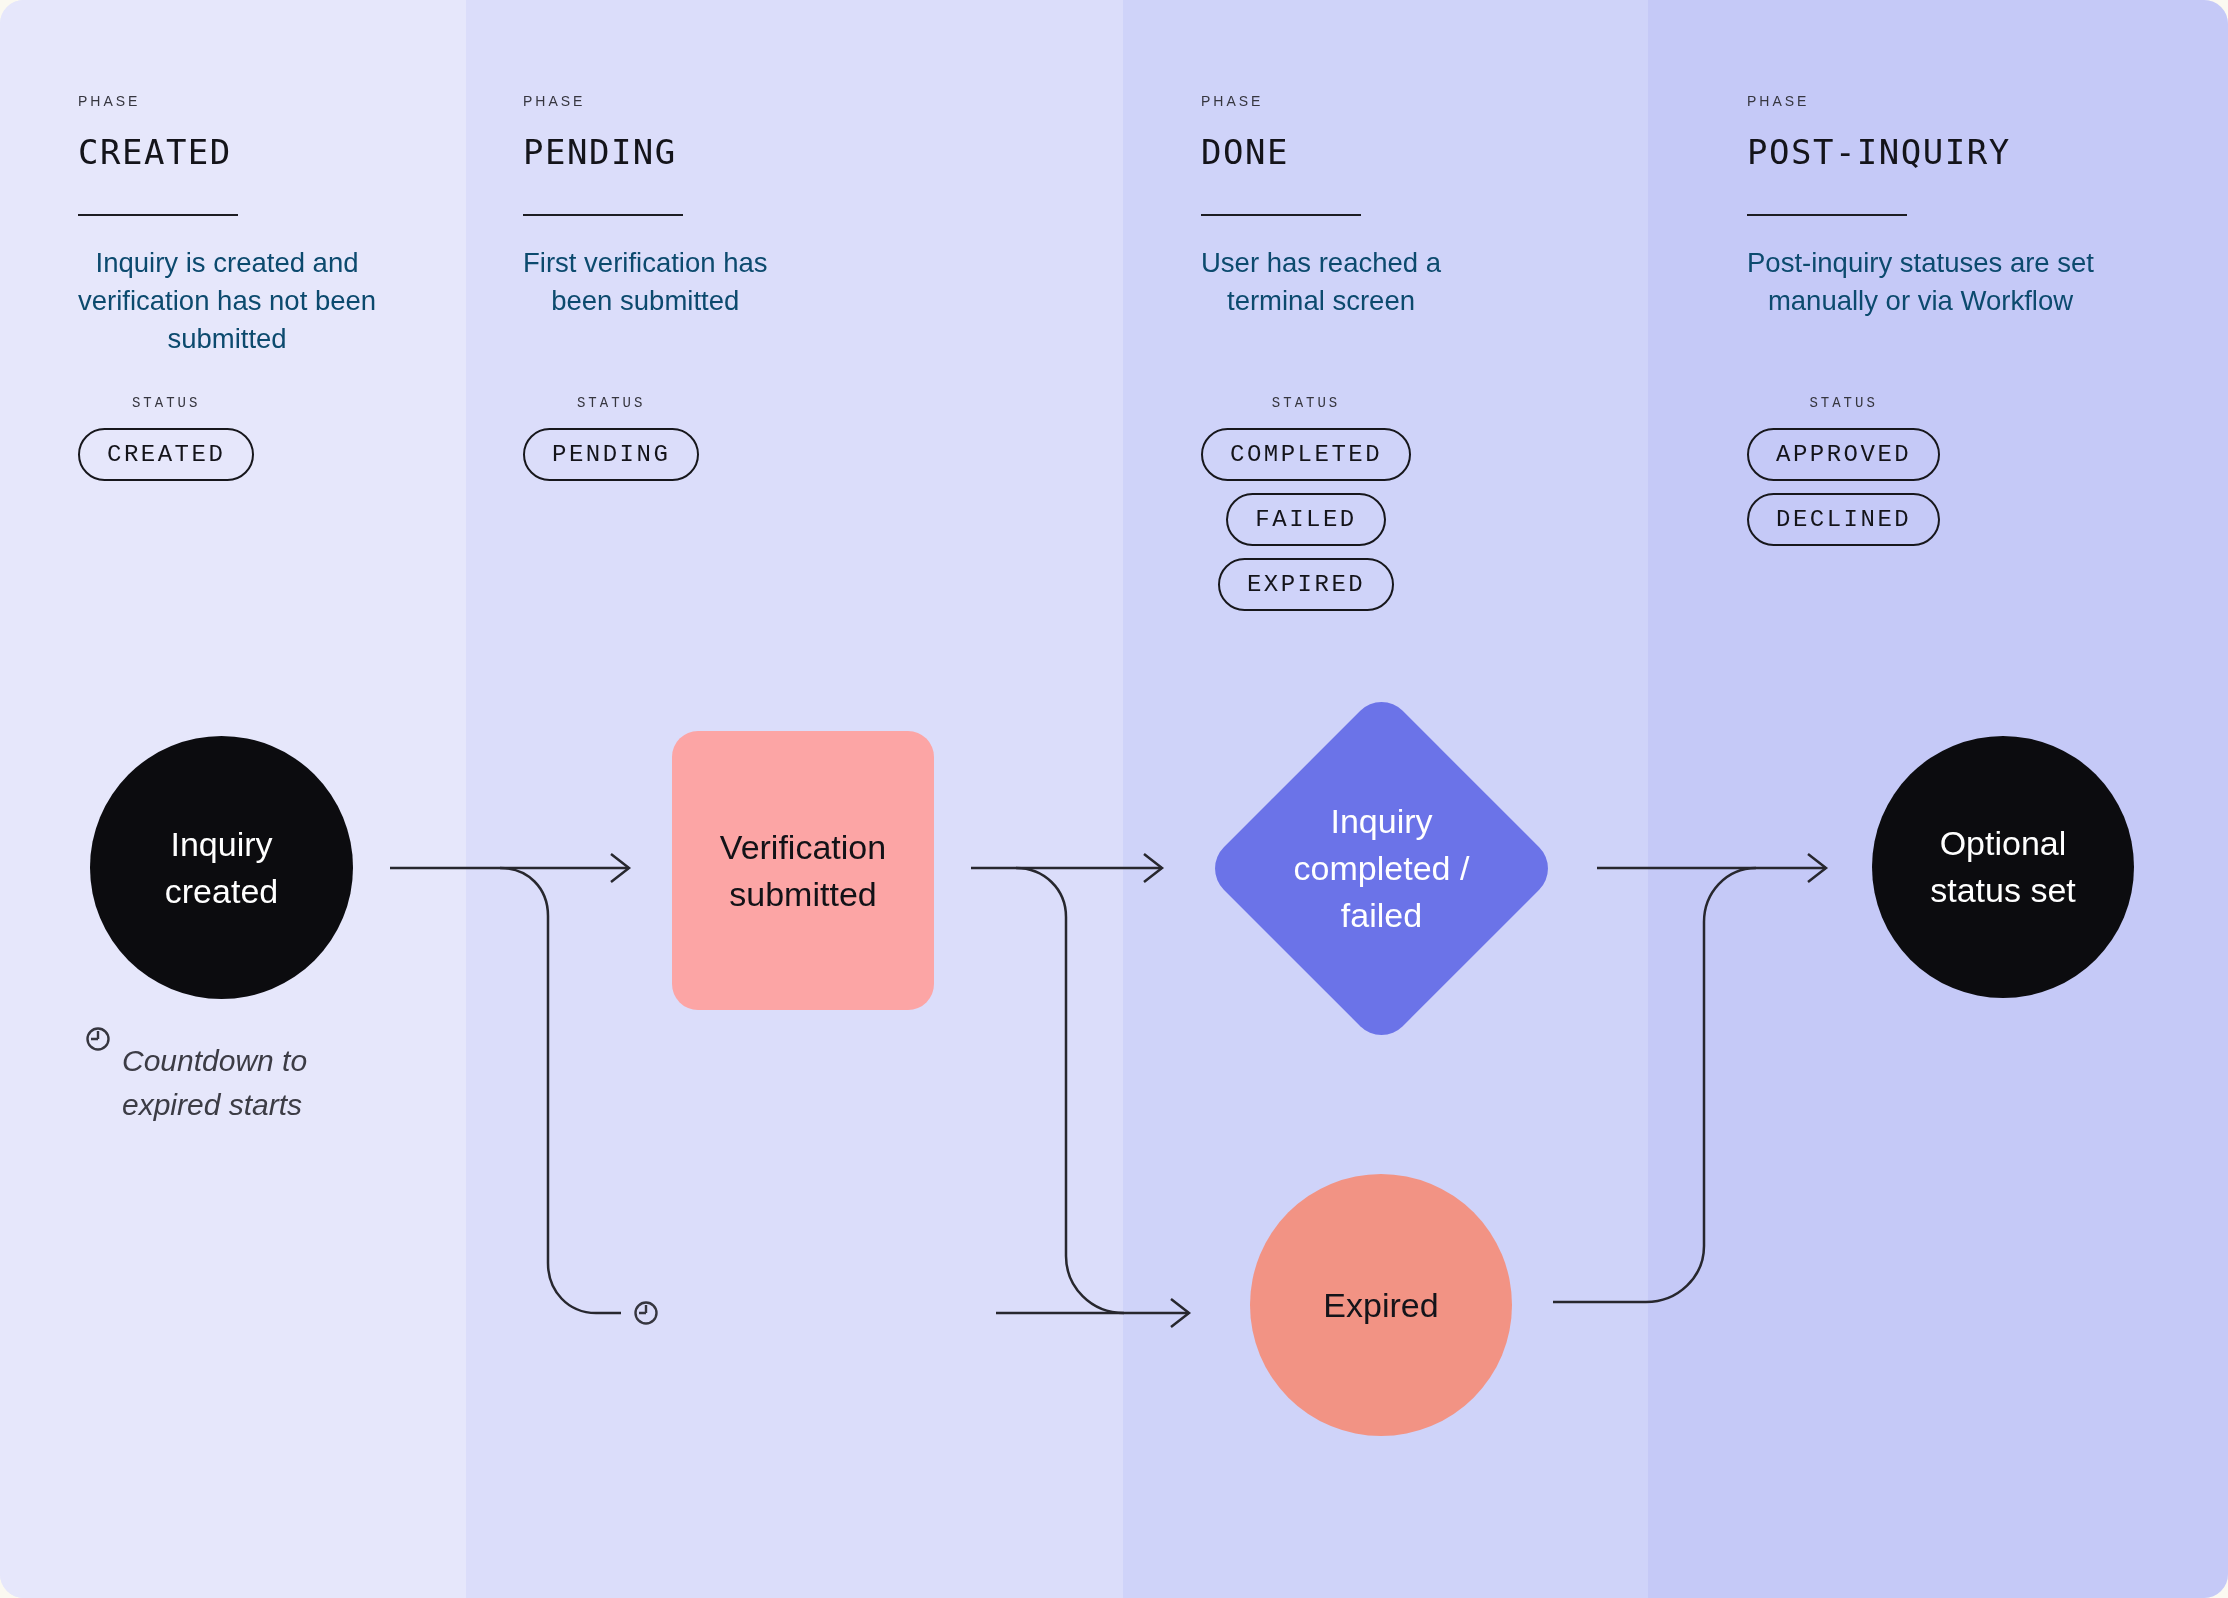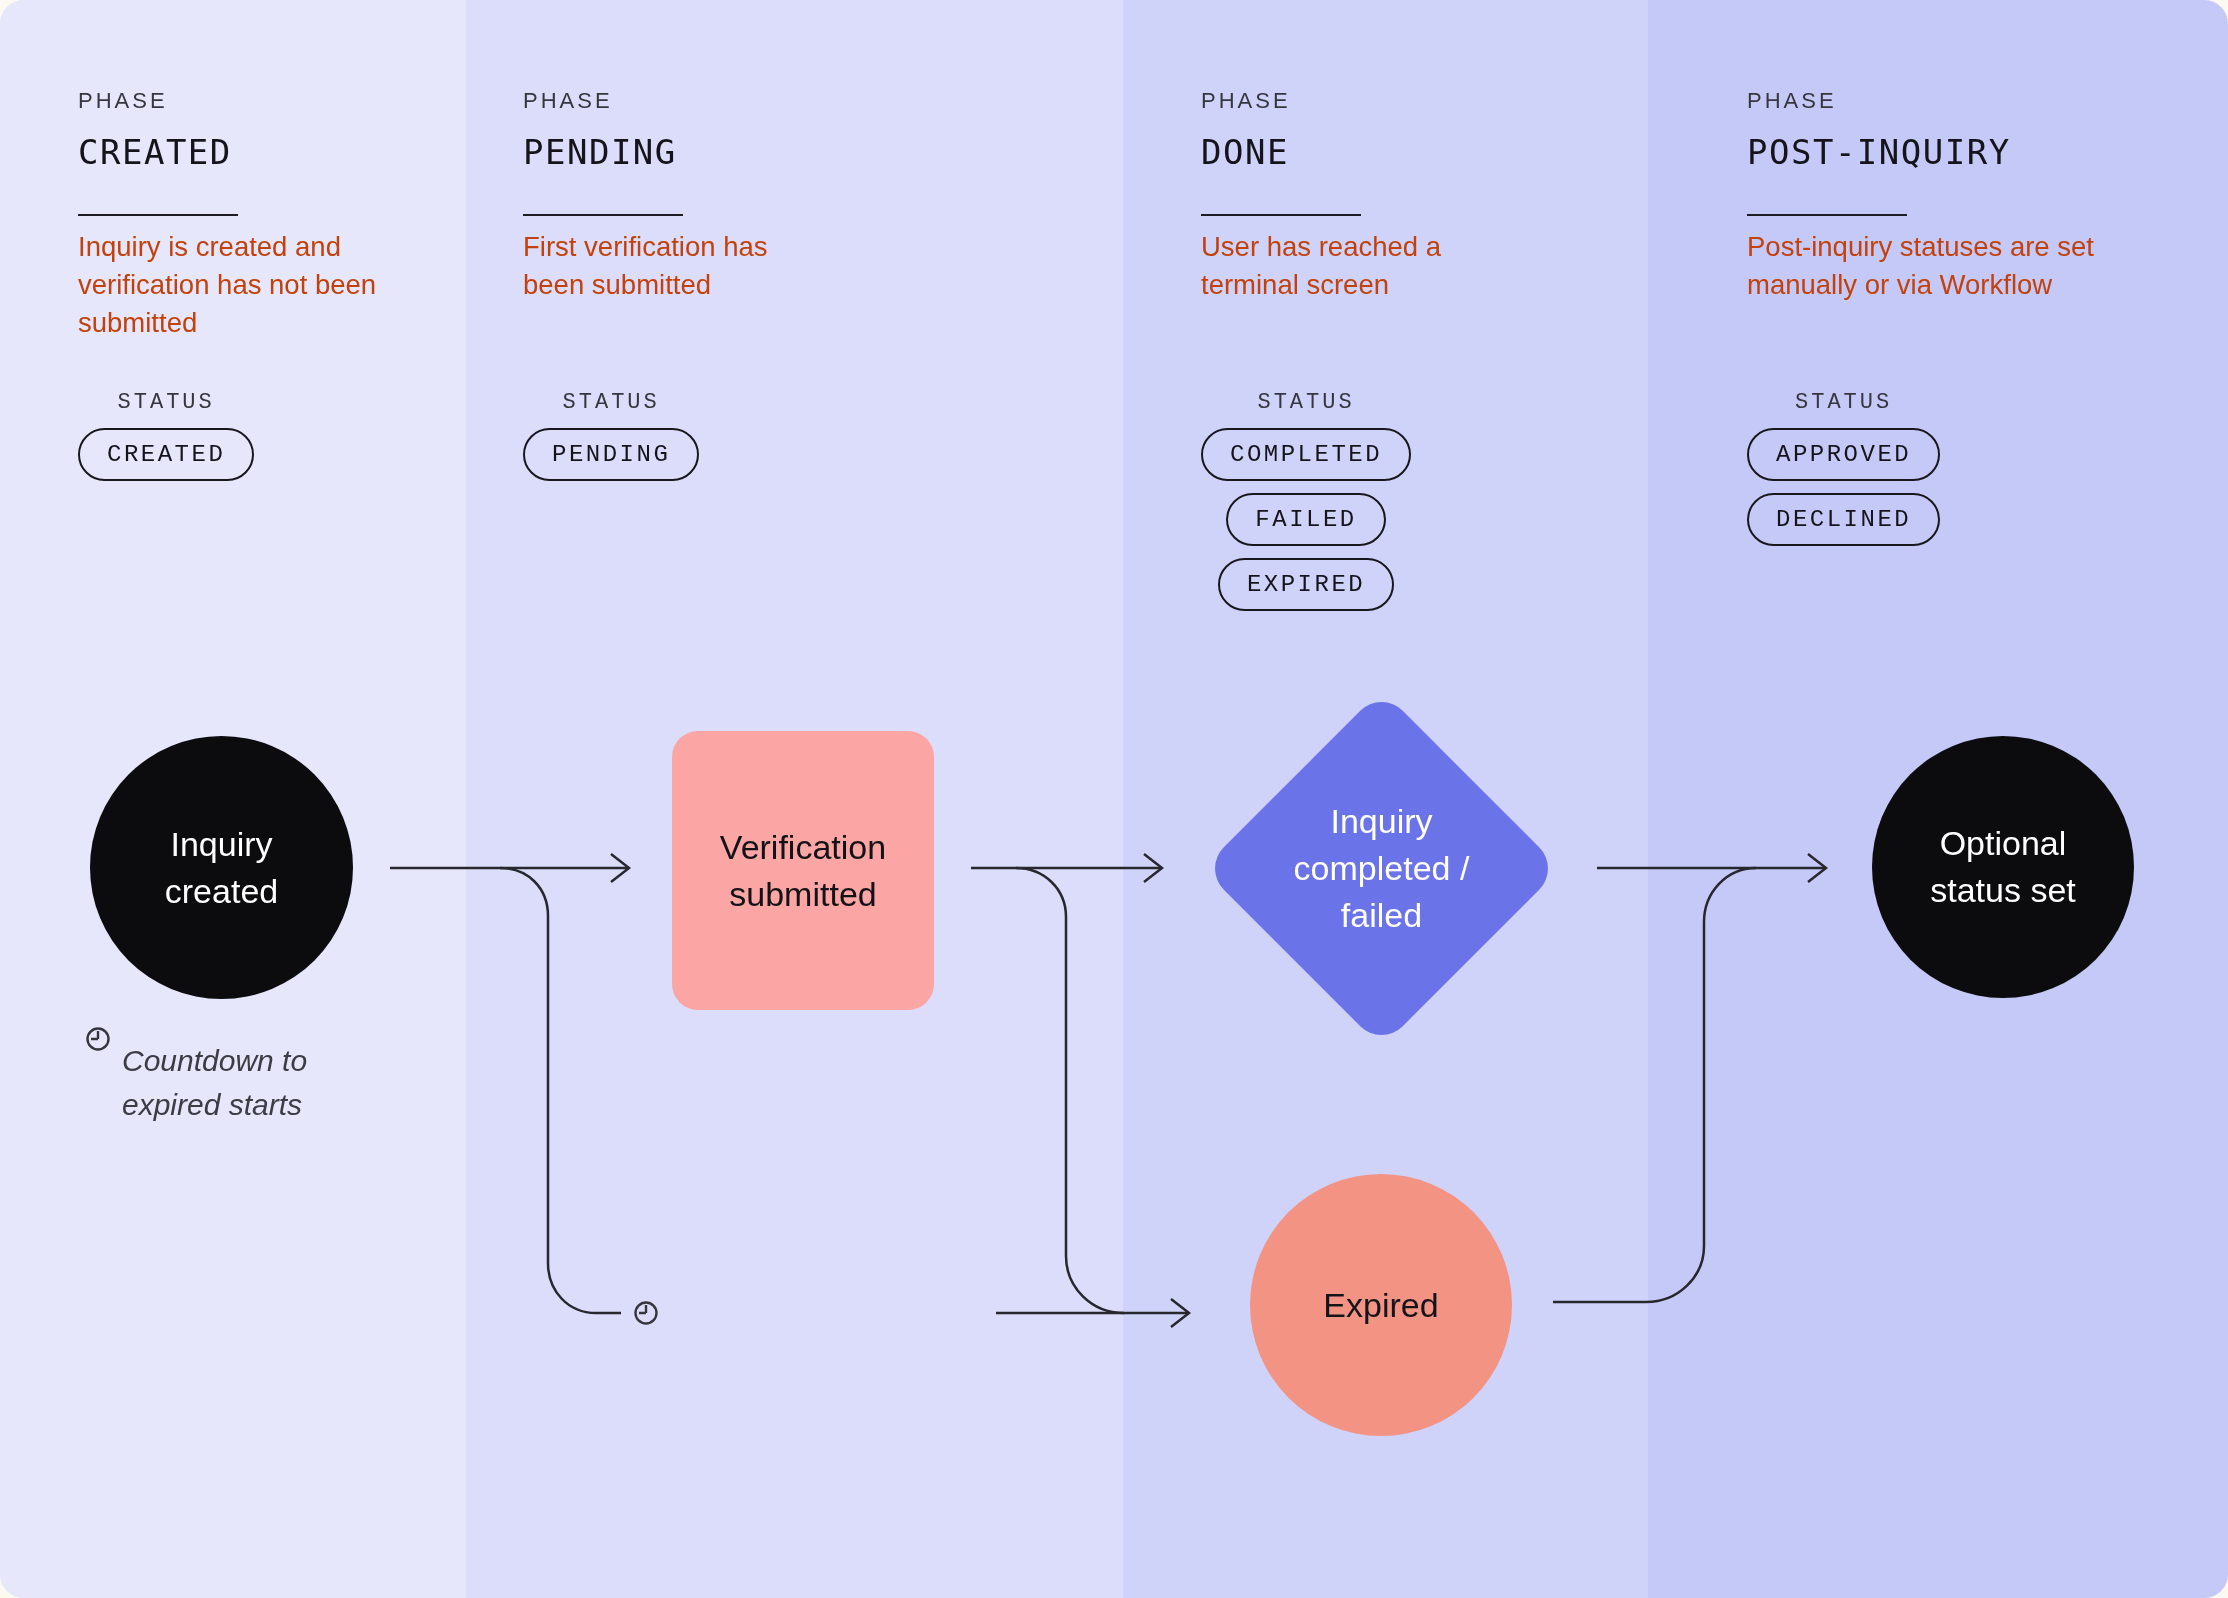--- a/index.html
+++ b/index.html
@@ -15,29 +15,29 @@
   }
   .col{position:absolute;top:0;height:100%;}
   .col1{left:0;width:466px;background:#e6e7fb;}
   .col2{left:466px;width:657px;background:#dbddfa;}
   .col3{left:1123px;width:525px;background:#cfd3f9;}
   .col4{left:1648px;width:580px;background:#c5c9f7;}
 
   .header{position:absolute;top:88px;}
   .h1{left:78px;}  .h2{left:523px;}  .h3{left:1201px;}  .h4{left:1747px;}
   .eyebrow{
-    font-size:22px;letter-spacing:3px;color:#36363f;line-height:26px;
+    font-size:14px;letter-spacing:3px;color:#36363f;line-height:26px;
   }
   .phase-title{
     margin-top:18px;
     font-family:"DejaVu Sans Mono", monospace;
     font-size:34px;letter-spacing:1.5px;color:#14141a;line-height:40px;
   }
   .divider{margin-top:42px;width:160px;border-top:2.5px solid #1d1d23;}
-  .desc{margin-top:12px;font-size:27.5px;line-height:38px;color:#c2410c;}
+  .desc{margin-top:28px;font-size:27.5px;line-height:38px;color:#0c4a6e;text-align:center;}
 
   .status{position:absolute;top:390px;display:flex;flex-direction:column;align-items:center;font-family:Liberation Mono, monospace;}
   .s1{left:78px;} .s2{left:523px;} .s3{left:1201px;} .s4{left:1747px;}
   .pill{
     display:inline-flex;align-items:center;justify-content:center;
     height:49px;padding:0 27px;margin-top:12px;
     border:2.5px solid #17171c;border-radius:27px;
     font-size:24px;letter-spacing:2.5px;color:#14141a;white-space:nowrap;
   }
   .pill:first-of-type{margin-top:10px;}

